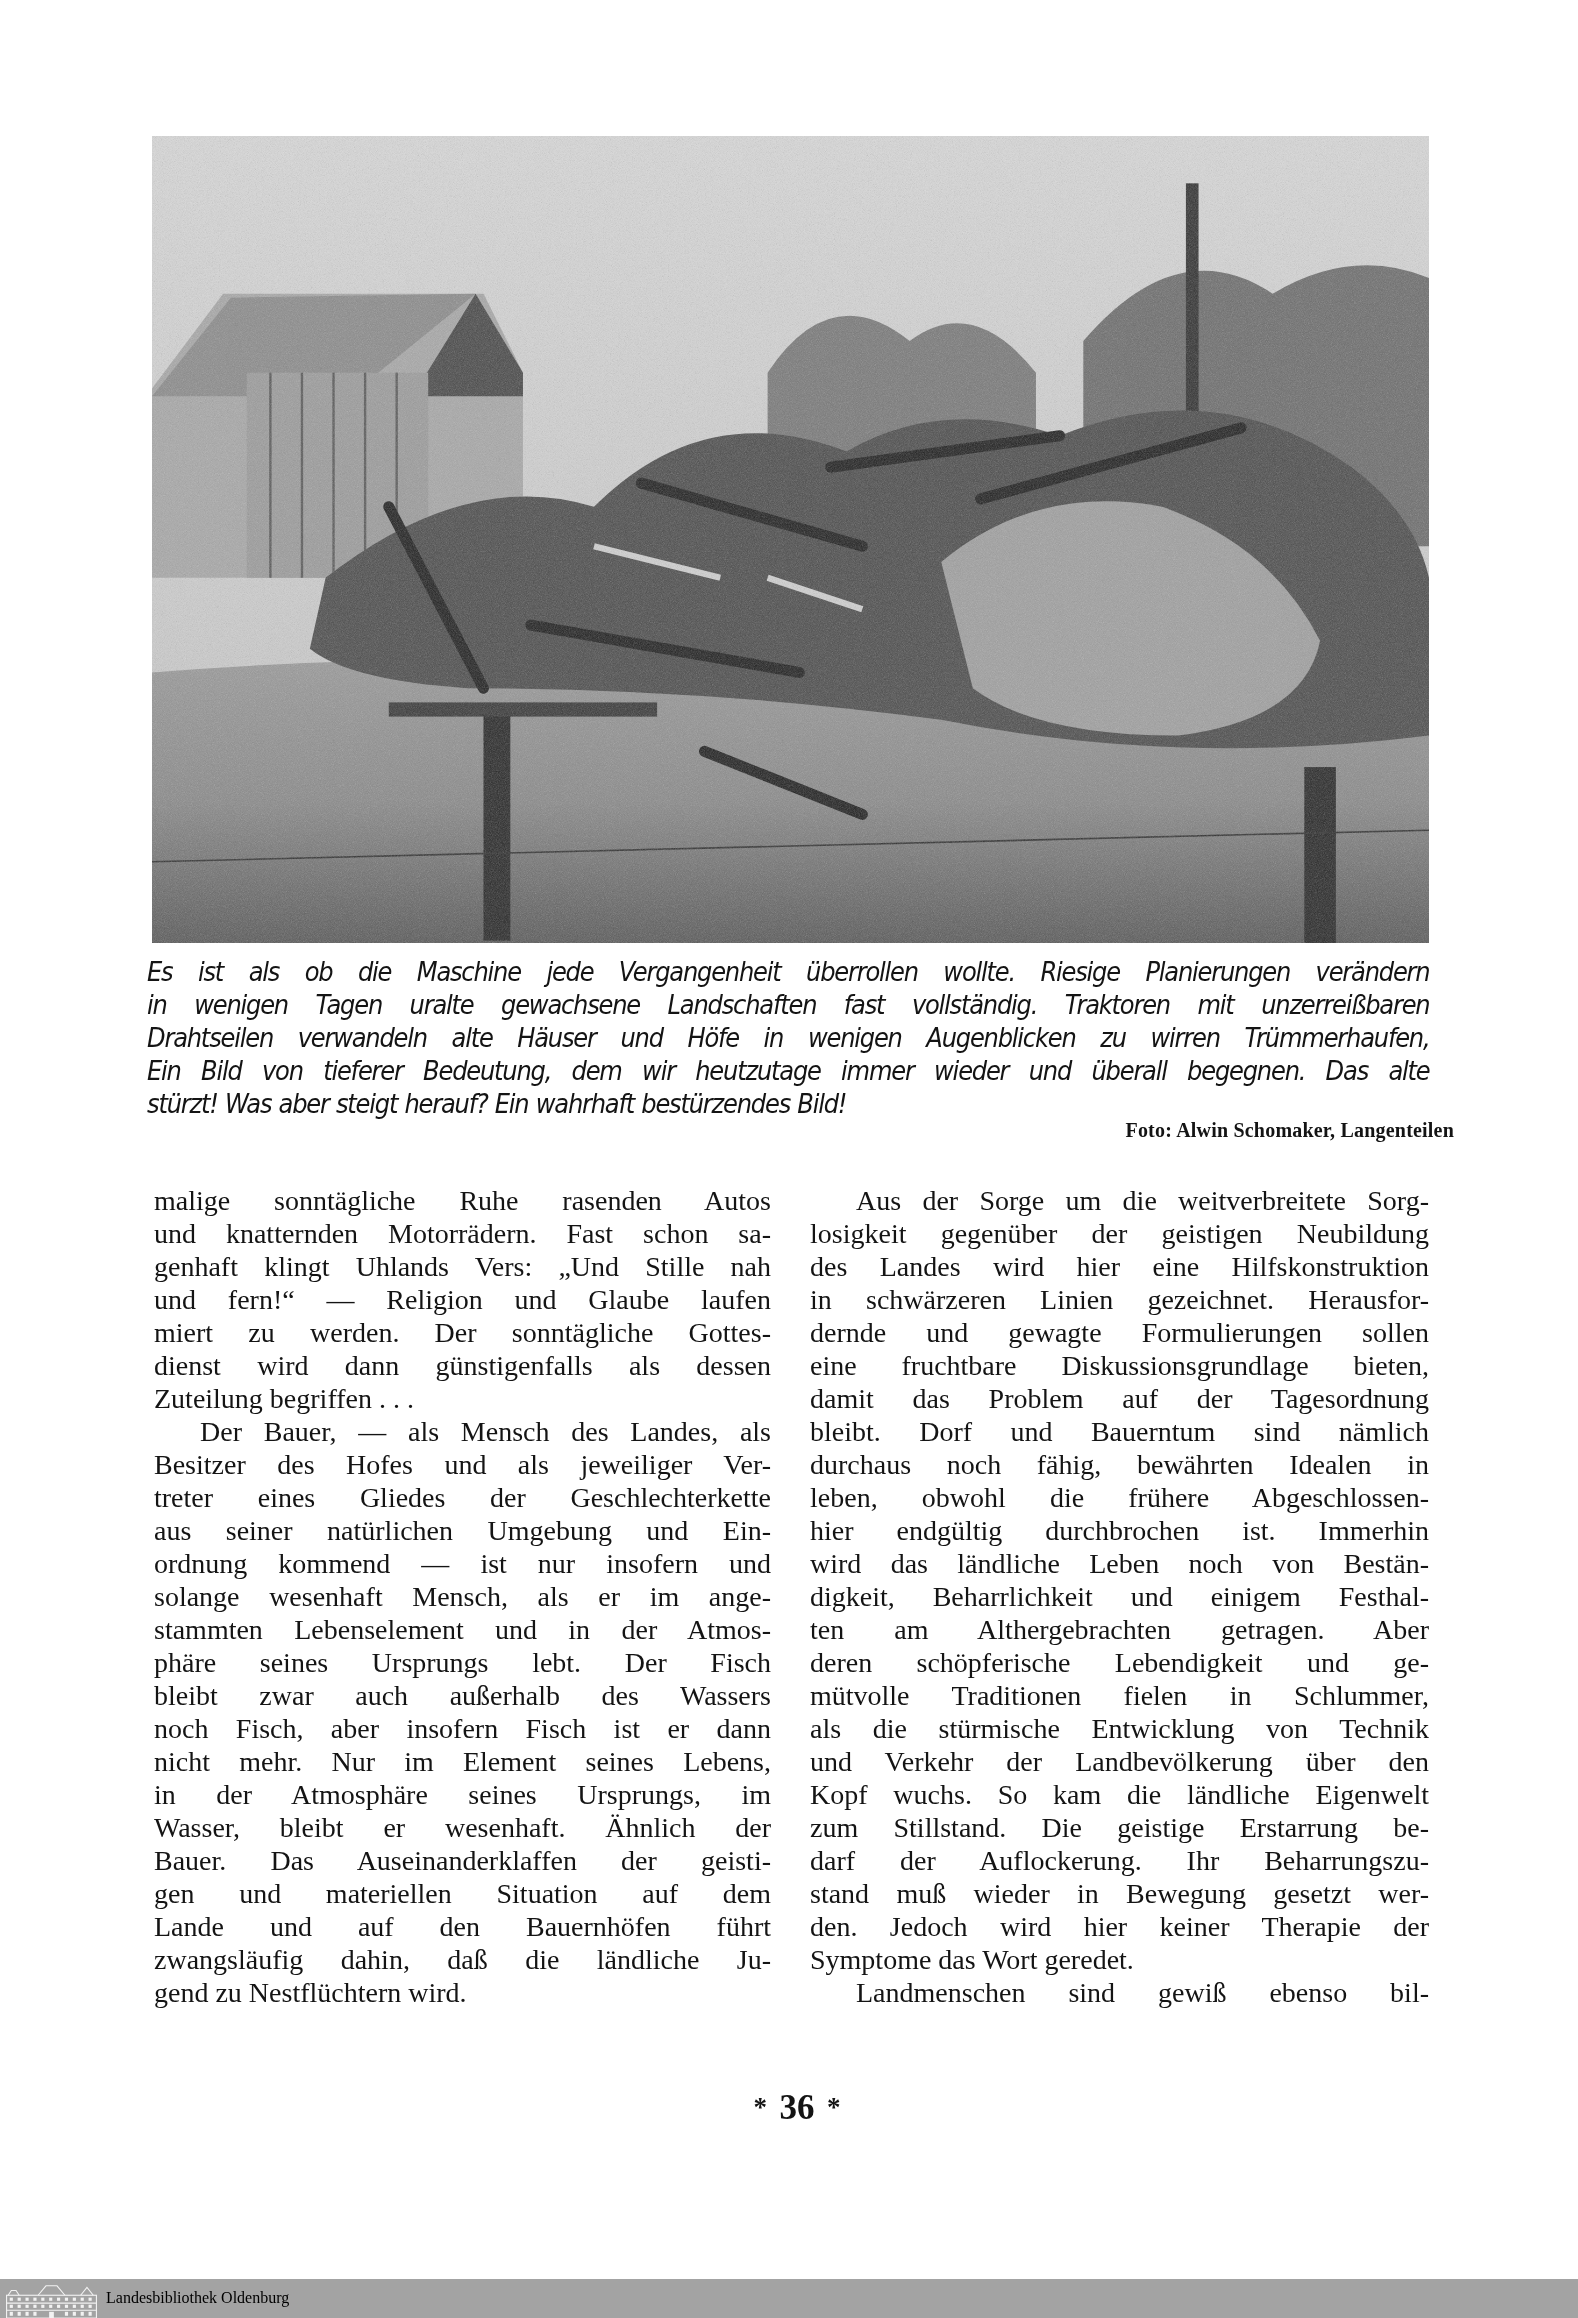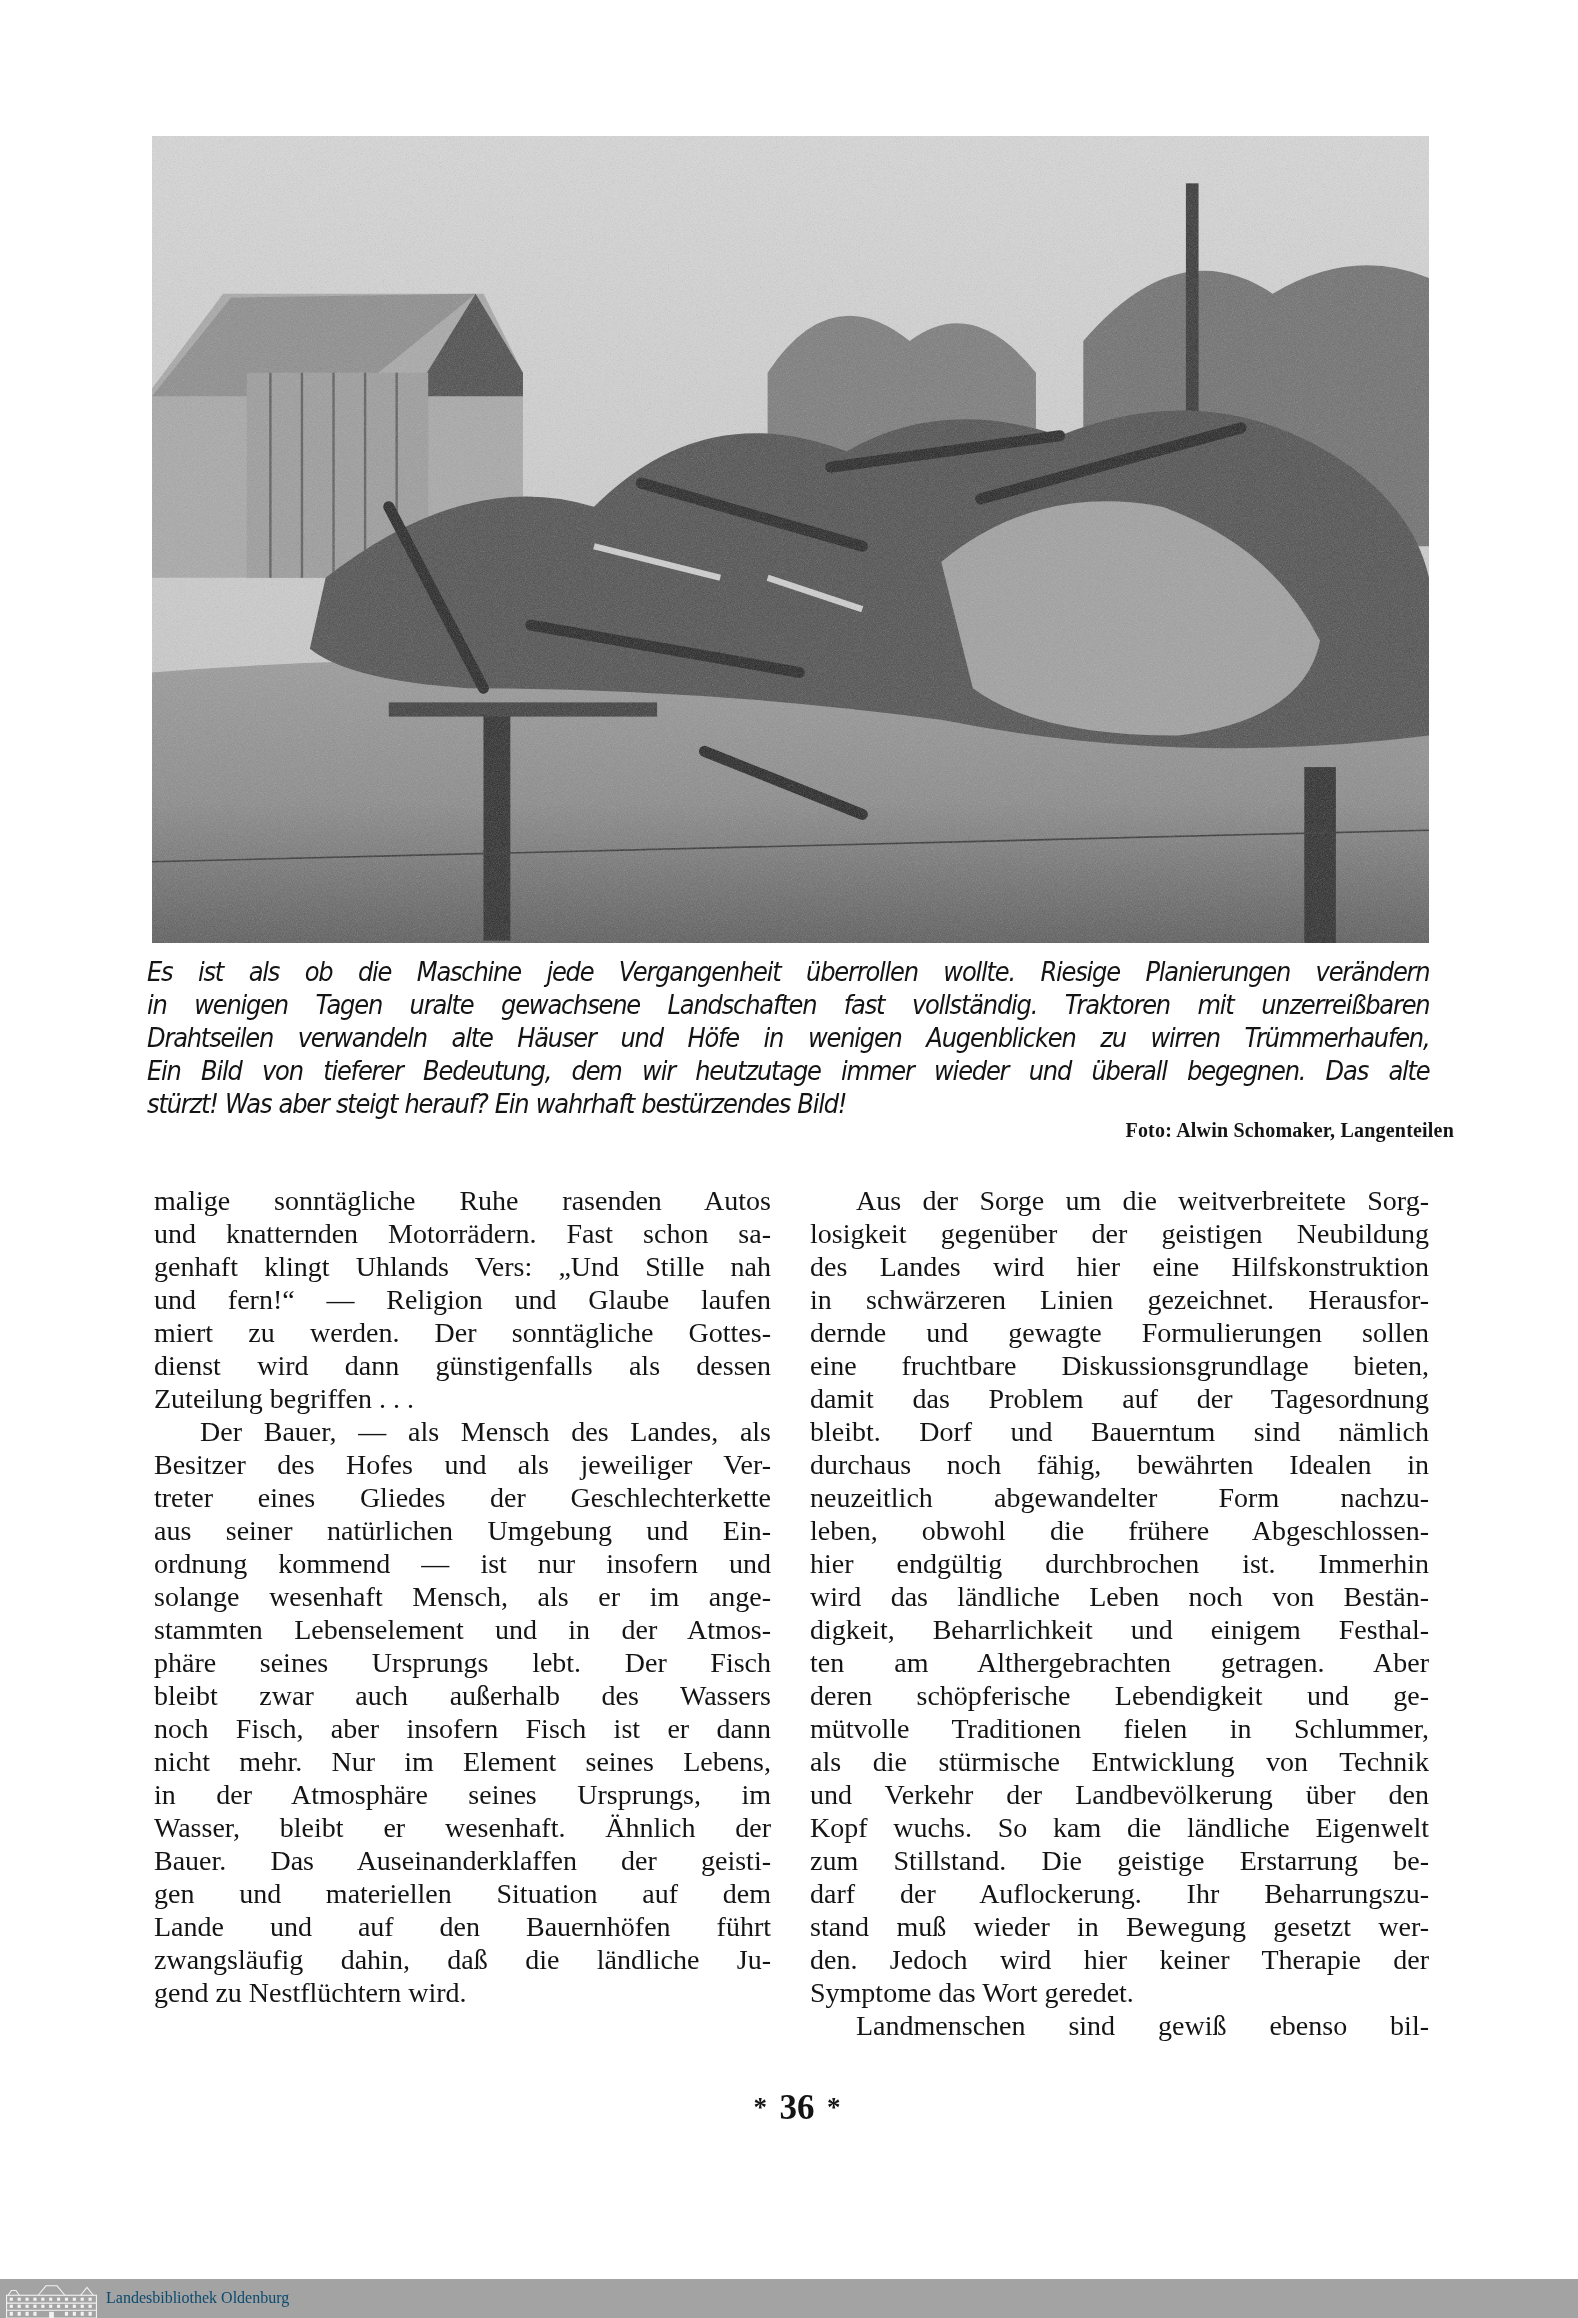--- a/index.html
+++ b/index.html
@@ -38,21 +38,21 @@
   .pagenum {
     position:absolute; left:8px; width:1578px; top:2088px; text-align:center;
     font-family:"Liberation Serif", serif; font-weight:bold; font-size:35px;
   }
   .pagenum .star { font-size:27px; vertical-align:3.2px; margin:0 12.6px; }
   .footer {
     position:absolute; left:0; top:2279px; width:1578px; height:39px; background:#a3a3a3;
   }
   .footer .logo { position:absolute; left:4.7px; top:1.6px; width:93px; height:38px; }
   .footer .lib {
-    position:absolute; left:106px; top:9.5px; color:#0c4a6e;
+    position:absolute; left:106px; top:9.5px; color:#000000;
     font-family:"Liberation Serif", serif; font-size:16px;
   }
 </style>
 </head>
 <body>
 
 <div class="photo">
   <svg viewBox="0 0 1618 1023" preserveAspectRatio="none">
     <defs>
       <filter id="grain">
@@ -156,21 +156,20 @@
 <div class="col col-right">
   <span class="ln indent">Aus der Sorge um die weitverbreitete Sorg-</span>
   <span class="ln">losigkeit gegenüber der geistigen Neubildung</span>
   <span class="ln">des Landes wird hier eine Hilfskonstruktion</span>
   <span class="ln">in schwärzeren Linien gezeichnet. Herausfor-</span>
   <span class="ln">dernde und gewagte Formulierungen sollen</span>
   <span class="ln">eine fruchtbare Diskussionsgrundlage bieten,</span>
   <span class="ln">damit das Problem auf der Tagesordnung</span>
   <span class="ln">bleibt. Dorf und Bauerntum sind nämlich</span>
   <span class="ln">durchaus noch fähig, bewährten Idealen in</span>
-  <span class="ln">neuzeitlich abgewandelter Form nachzu-</span>
   <span class="ln">leben, obwohl die frühere Abgeschlossen-</span>
   <span class="ln">hier endgültig durchbrochen ist. Immerhin</span>
   <span class="ln">wird das ländliche Leben noch von Bestän-</span>
   <span class="ln">digkeit, Beharrlichkeit und einigem Festhal-</span>
   <span class="ln">ten am Althergebrachten getragen. Aber</span>
   <span class="ln">deren schöpferische Lebendigkeit und ge-</span>
   <span class="ln">mütvolle Traditionen fielen in Schlummer,</span>
   <span class="ln">als die stürmische Entwicklung von Technik</span>
   <span class="ln">und Verkehr der Landbevölkerung über den</span>
   <span class="ln">Kopf wuchs. So kam die ländliche Eigenwelt</span>

